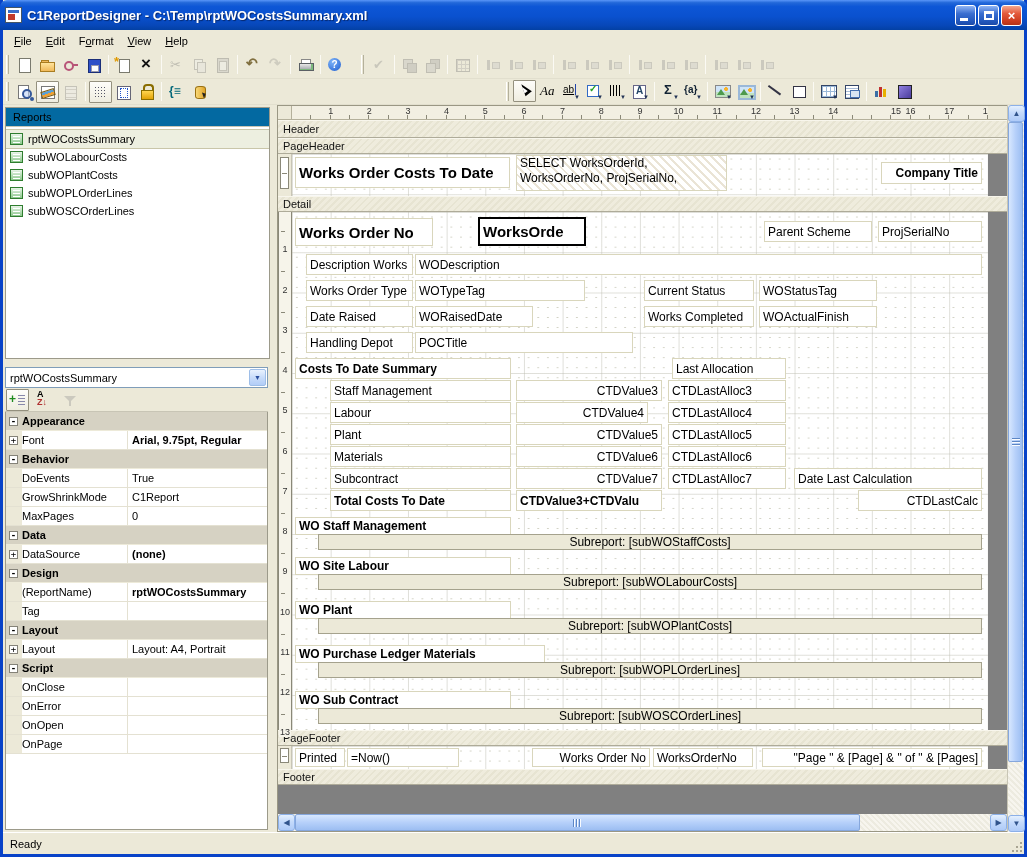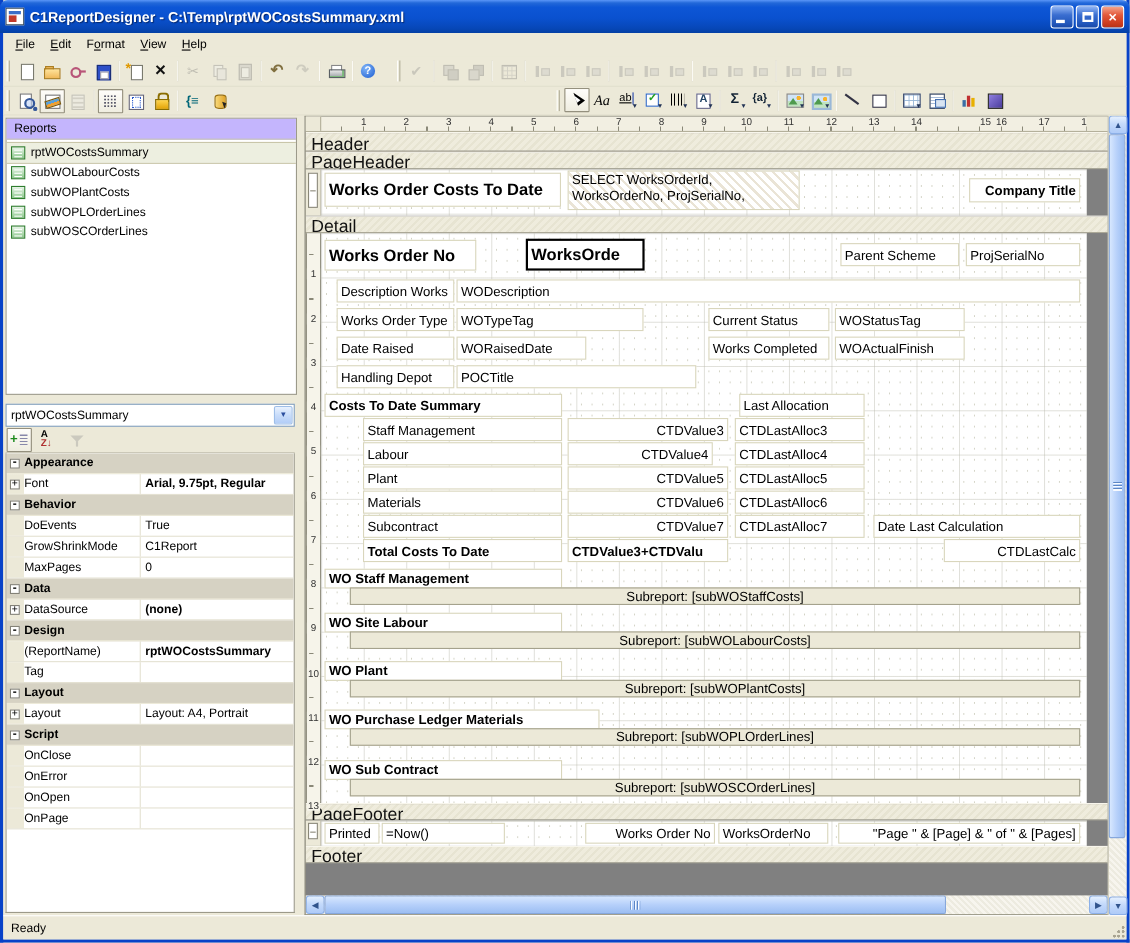--- a/index.html
+++ b/index.html
@@ -109,21 +109,21 @@
   .ic-az::before{content:"A";left:2px;top:-3px;font-size:9px;font-weight:bold;color:#000}
   .ic-az::after{content:"Z↓";left:2px;top:5px;font-size:9px;font-weight:bold;color:#B03030}
   .ic-filter::before{content:"";left:3px;top:4px;border-left:6px solid transparent;border-right:6px solid transparent;border-top:6px solid #A8A492}
   .ic-filter::after{content:"";left:8px;top:9px;width:2px;height:5px;background:#A8A492}
   
   .main{flex:1;display:flex;min-height:0;background:#ECE9D8}
   .leftcol{width:267px;flex:none;display:flex;flex-direction:column;padding:2px 0 2px 2px}
   .vsplit{width:7px;flex:none}
   
   .reports{height:252px;flex:none;border:1px solid #9C9A8A;background:#fff;display:flex;flex-direction:column}
-  .rhead{height:19px;flex:none;background:#c4b5fd;border-bottom:1px solid #C8C5B5;font-size:11px;padding:3px 0 0 7px}
+  .rhead{height:19px;flex:none;background:#0369a1;border-bottom:1px solid #C8C5B5;font-size:11px;padding:3px 0 0 7px}
   .rlist{flex:1;overflow:hidden;padding-top:3px}
   .ritem{height:18px;display:flex;align-items:center;font-size:11px;padding-left:4px}
   .ritem.selected{background:#EDEFE0;outline:1px solid #C9C6A9}
   .tic{width:13px;height:12px;flex:none;margin-right:5px;background:linear-gradient(#E8F4E8,#8CC88C);border:1px solid #2F7D2F;position:relative}
   .tic::before{content:"";position:absolute;left:2px;top:2px;right:2px;height:1px;background:#fff;box-shadow:0 3px 0 #fff,0 6px 0 #fff}
   
   .combo{height:21px;flex:none;margin:8px 2px 0 0;border:1px solid #7F9DB9;background:#fff;display:flex;align-items:center;font-size:11px;padding-left:4px}
   .combo .cval{flex:1}
   .cbtn{width:17px;height:17px;flex:none;margin:1px;border:1px solid #9EBEE8;border-radius:2px;background:linear-gradient(180deg,#E9F2FE,#C8DCFA 50%,#B2CDF7);display:flex;align-items:center;justify-content:center}
   .cbtn .arr{font-size:7px;color:#2A4E9E}
@@ -140,21 +140,21 @@
   .pval{flex:1;overflow:hidden;white-space:nowrap;padding-left:4px;line-height:18px}
   .prow.bv .pval{font-weight:bold}
   
   .design{flex:1;min-width:0;display:flex;flex-direction:column;background:#808080;border:1px solid #9A9784;border-right:none}
   .hruler{height:14px;flex:none;display:flex;background:#F2EFE2;border-bottom:1px solid #B4B09B}
   .hcorner{width:14px;flex:none;border-right:1px solid #B4B09B;background:#ECE9D8}
   .hticks{width:696px;flex:none;position:relative;overflow:hidden}
   .hticks::after{content:"";position:absolute;left:0;bottom:0;width:100%;height:4px;background:repeating-linear-gradient(90deg,transparent 0 18.33px,#8A8878 18.33px 19.33px)}
   .rnum{position:absolute;top:0;width:20px;text-align:center;font-size:9px;color:#333}
   .hrest{flex:1;background:#ECE9D8}
-  .band{height:16px;flex:none;background:repeating-linear-gradient(135deg,#EFECDD 0 3px,#E7E4D2 3px 5px);border-top:1px solid #F8F6EC;border-bottom:1px solid #AEAB99;font-size:16px;color:#111;padding:1px 0 0 5px}
+  .band{height:16px;flex:none;background:repeating-linear-gradient(135deg,#EFECDD 0 3px,#E7E4D2 3px 5px);border-top:1px solid #F8F6EC;border-bottom:1px solid #AEAB99;font-size:11px;color:#111;padding:1px 0 0 5px}
   .band.first{height:18px;padding-top:2px}
   .crow{flex:none;display:flex;min-height:0}
   .gutter{width:14px;flex:none;background:#ECE9D8;position:relative;border-right:1px solid #C8C5B5}
   .mbox{display:block;width:9px;height:32px;background:#fff;border:1px solid #8A8878;margin:3px auto;position:relative}
   .mbox::after{content:"";position:absolute;left:1px;top:50%;width:5px;height:1px;background:#8A8878}
   .mbox.short{height:15px;margin-top:2px}
   .crow .page{width:696px;flex:none;position:relative;background-color:#fff;
     background-image:
       linear-gradient(90deg,rgba(185,185,172,.45) 0 1px,transparent 1px),
       linear-gradient(rgba(185,185,172,.45) 0 1px,transparent 1px),

